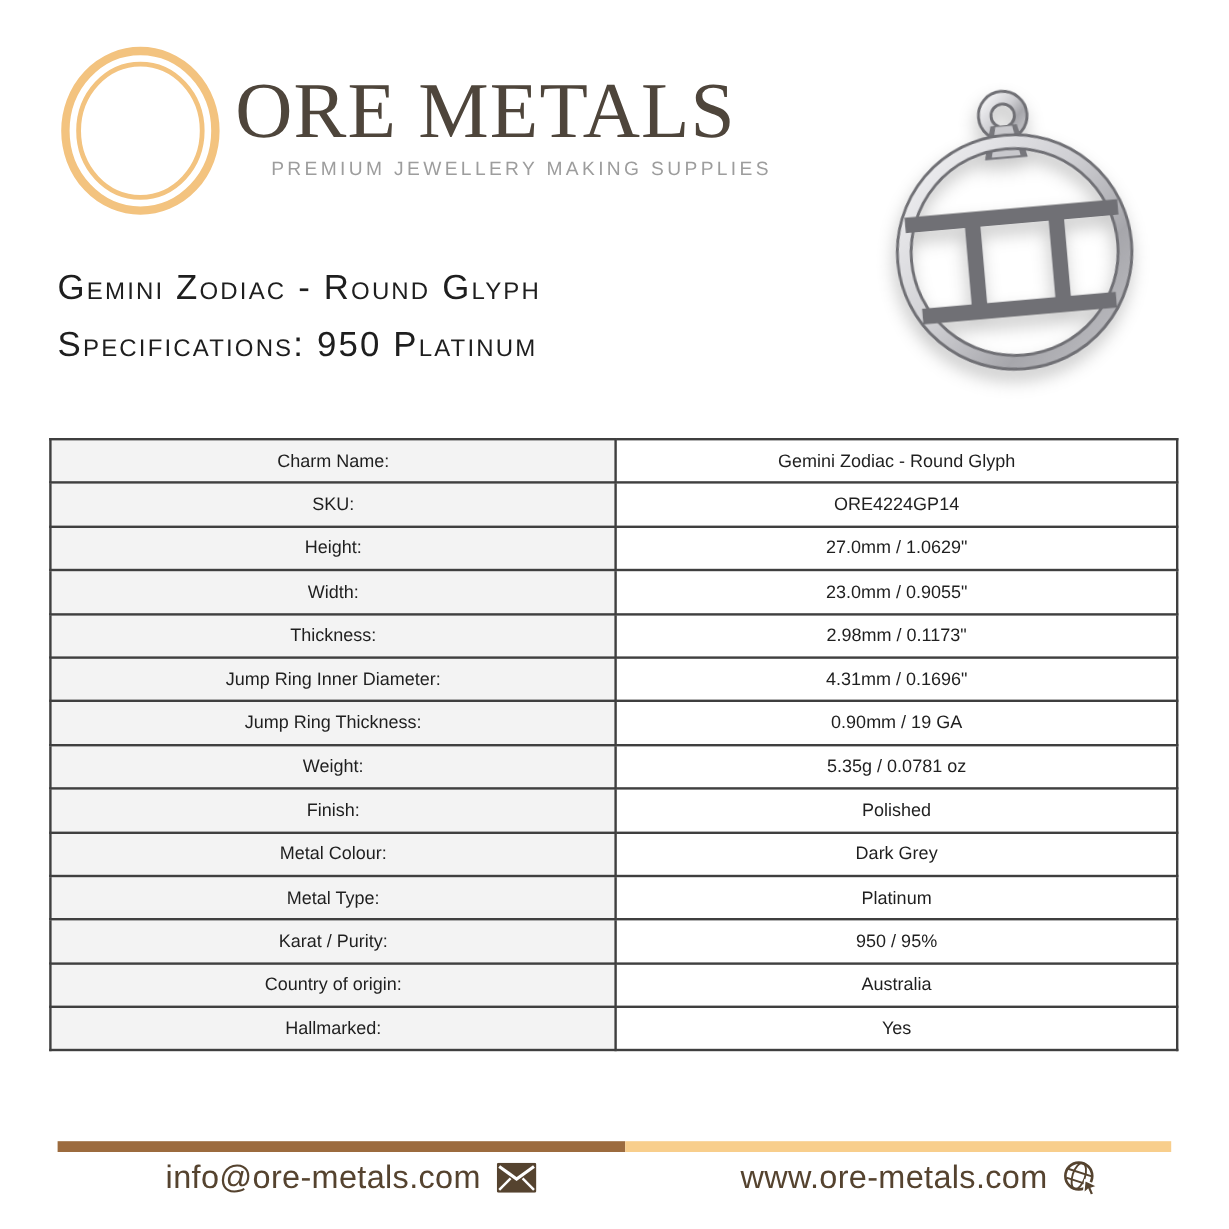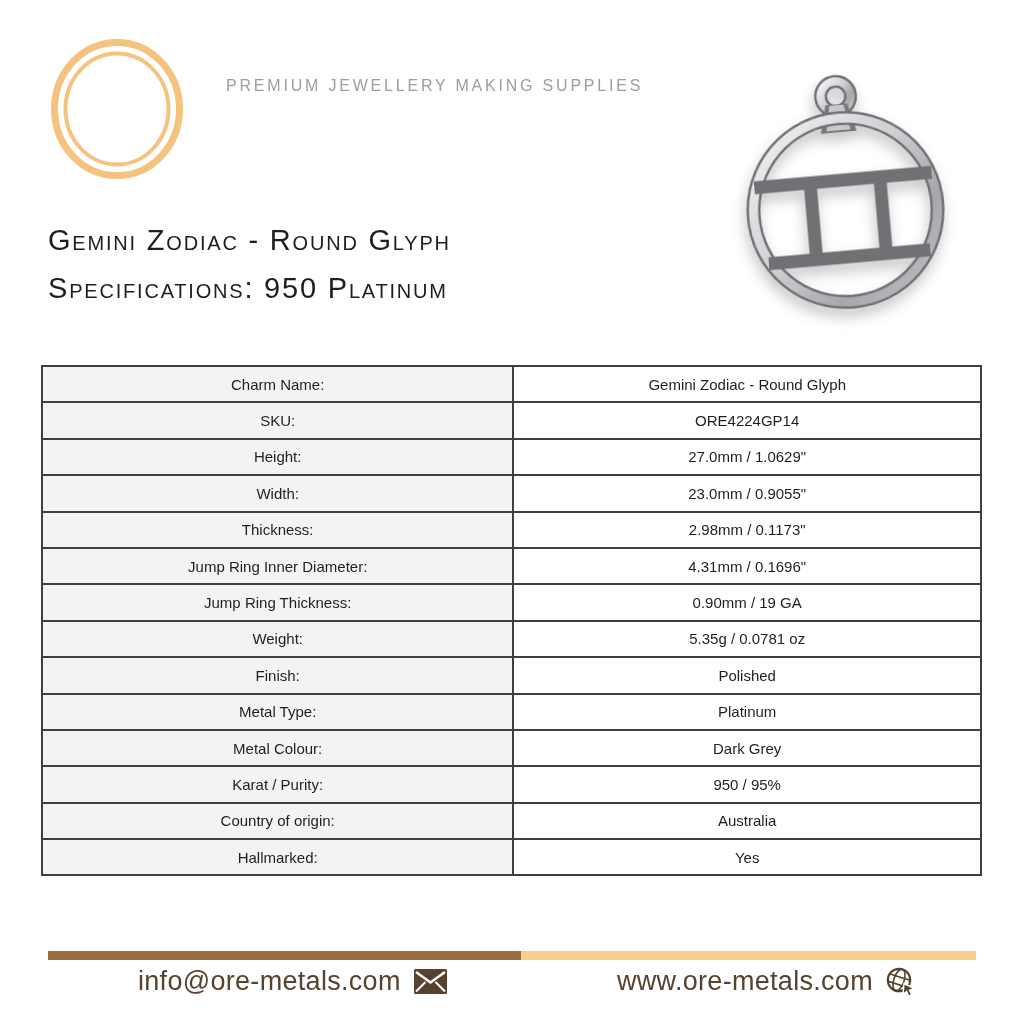--- a/index.html
+++ b/index.html
@@ -25,21 +25,21 @@
   }
   
   .logo-ring{position:absolute;left:50px;top:38px;width:134px;height:142px;}
   .brand-text{position:absolute;left:196px;top:58px;width:440px;}
   .brand-name{
     font-family:"Liberation Serif",serif;
     font-size:66px;font-weight:400;line-height:70px;
     color:var(--logo-brown);letter-spacing:1px;white-space:nowrap;
   }
   .brand-tagline{
-    margin-top:19px;margin-left:30px;
+    margin-top:5px;margin-left:30px;
     font-size:16px;letter-spacing:2.8px;
     color:var(--tagline-grey);white-space:nowrap;
   }
   
   .product-title{position:absolute;left:48px;top:216px;width:560px;}
   .title-line{
     font-variant:small-caps;
     font-size:29px;font-weight:400;letter-spacing:1.8px;
     color:var(--title-black);line-height:48px;white-space:nowrap;
   }
@@ -75,20 +75,21 @@
 <body>
 
 <div class="logo-ring">
   <svg width="134" height="142" viewBox="0 0 134 142" aria-hidden="true">
     <ellipse cx="67" cy="71" rx="62.5" ry="66.5" fill="none" stroke="var(--accent-gold)" stroke-width="7"></ellipse>
     <ellipse cx="67" cy="71" rx="51.5" ry="55.5" fill="none" stroke="var(--accent-gold)" stroke-width="4"></ellipse>
   </svg>
 </div>
 
 <div class="brand-text">
+  <div class="brand-name">ORE METALS</div>
   <div class="brand-tagline">PREMIUM JEWELLERY MAKING SUPPLIES</div>
 </div>
 
 <div class="product-title">
   <div class="title-line">Gemini Zodiac - Round Glyph</div>
   <div class="title-line">Specifications: 950 Platinum</div>
 </div>
 
 <div class="charm-wrap">
   <svg width="310" height="312" viewBox="0 0 310 312" aria-hidden="true">
@@ -174,27 +175,27 @@
     <td class="label-cell">Weight:</td>
     <td class="value-cell">5.35g / 0.0781 oz</td>
   </tr>
 
   <tr>
     <td class="label-cell">Finish:</td>
     <td class="value-cell">Polished</td>
   </tr>
 
   <tr>
+    <td class="label-cell">Metal Colour:</td>
+    <td class="value-cell">Dark Grey</td>
+  </tr>
+
+  <tr>
     <td class="label-cell">Metal Type:</td>
     <td class="value-cell">Platinum</td>
-  </tr>
-
-  <tr>
-    <td class="label-cell">Metal Colour:</td>
-    <td class="value-cell">Dark Grey</td>
   </tr>
 
   <tr>
     <td class="label-cell">Karat / Purity:</td>
     <td class="value-cell">950 / 95%</td>
   </tr>
 
   <tr>
     <td class="label-cell">Country of origin:</td>
     <td class="value-cell">Australia</td>

